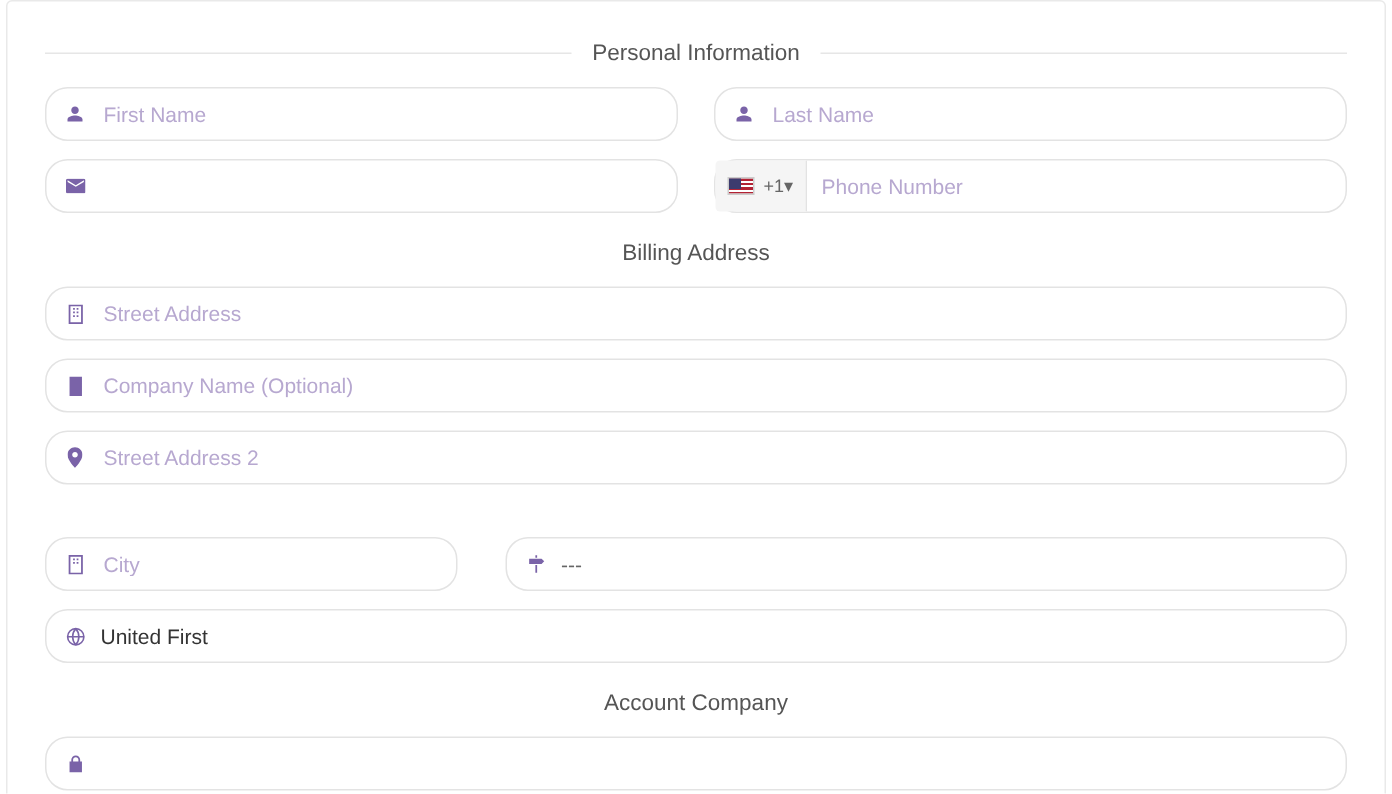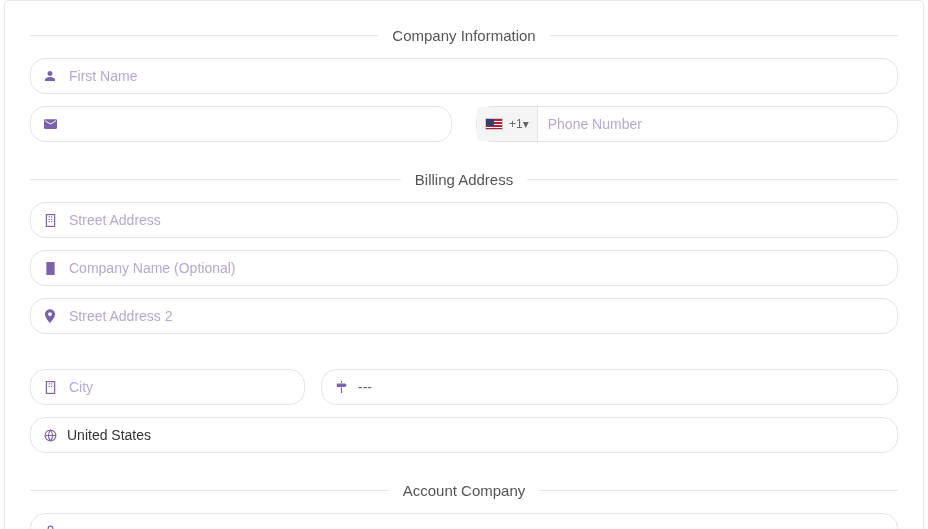--- a/index.html
+++ b/index.html
@@ -18,21 +18,21 @@
     margin: 0 4px;
     border: 1px solid #e9e9e9;
     border-radius: 4px;
     padding: 22px 25px 12px 25px;
   }
   .legend-row {
     display: flex;
     align-items: center;
     margin: 4px 0 14px 0;
   }
-  .legend-row.tight { margin-top: 29px; }
+  .legend-row.tight { margin-top: 18px; flex-direction: column; }
   .legend-line {
     flex: 1;
     height: 1px;
     background: #e6e6e6;
   }
   .legend-text {
     padding: 0 14px;
     font-size: 15px;
     color: #555;
     text-align: center;
@@ -101,21 +101,21 @@
     border: 1px solid #ccc;
   }
   .flag-us::after {
     content:"";
     position:absolute; left:0; top:0;
     width: 8px; height: 7px;
     background:#3c3b6e;
   }
   .row-billing-grid {
     display: flex;
-    gap: 16px;
+    gap: 32px;
     margin-bottom: 12px;
     margin-top: 35px;
   }
   .city-field { flex: 0 0 275px; }
   .state-field { flex: 1; }
   .postcode-field { flex: 0 0 200px; }
   .state-text { color: #666; font-size: 14px; }
   .gen-row {
     display:flex;
     gap:24px;
@@ -139,32 +139,40 @@
   }
   svg { display:block; }
 </style>
 </head>
 <body>
 
 <div class="panel">
 
   <div class="legend-row">
     <div class="legend-line"></div>
-    <div class="legend-text">Company Information</div>
+    <div class="legend-text">Personal Information</div>
     <div class="legend-line"></div>
   </div>
 
   <div class="row">
     <label class="field">
       <span class="field-icon">
         <svg width="12" height="12" viewBox="0 0 24 24" fill="currentColor">
             <path d="M12 12c2.8 0 5-2.2 5-5s-2.2-5-5-5-5 2.2-5 5 2.2 5 5 5zm0 2c-3.3 0-10 1.7-10 5v3h20v-3c0-3.3-6.7-5-10-5z"></path>
           </svg>
       </span>
       <input class="field-input" type="text" placeholder="First Name" style="">
+    </label>
+    <label class="field">
+      <span class="field-icon">
+        <svg width="12" height="12" viewBox="0 0 24 24" fill="currentColor">
+            <path d="M12 12c2.8 0 5-2.2 5-5s-2.2-5-5-5-5 2.2-5 5 2.2 5 5 5zm0 2c-3.3 0-10 1.7-10 5v3h20v-3c0-3.3-6.7-5-10-5z"></path>
+          </svg>
+      </span>
+      <input class="field-input" type="text" placeholder="Last Name" style="">
     </label>
   </div>
 
   <div class="row">
     <label class="field">
       <span class="field-icon">
         <svg width="13" height="10" viewBox="0 0 24 18" fill="currentColor">
             <path d="M22 0H2C.9 0 0 .9 0 2v14c0 1.1.9 2 2 2h20c1.1 0 2-.9 2-2V2c0-1.1-.9-2-2-2zm0 4-10 6L2 4V2l10 6 10-6v2z"></path>
           </svg>
       </span>
@@ -248,21 +256,21 @@
 
   <div class="row">
     <div class="field full">
       <span class="field-icon">
         <svg width="13" height="13" viewBox="0 0 24 24" fill="none" stroke="currentColor" stroke-width="2">
             <circle cx="12" cy="12" r="10"></circle>
             <line x1="2" y1="12" x2="22" y2="12"></line>
             <path d="M12 2a15 15 0 0 1 0 20M12 2a15 15 0 0 0 0 20"></path>
           </svg>
       </span>
-      <span class="field-display">United States</span>
+      <span class="field-display">United First</span>
     </div>
   </div>
 
   <div class="legend-row tight">
     <div class="legend-line"></div>
     <div class="legend-text">Account Company</div>
     <div class="legend-line"></div>
   </div>
 
   <div class="row">

